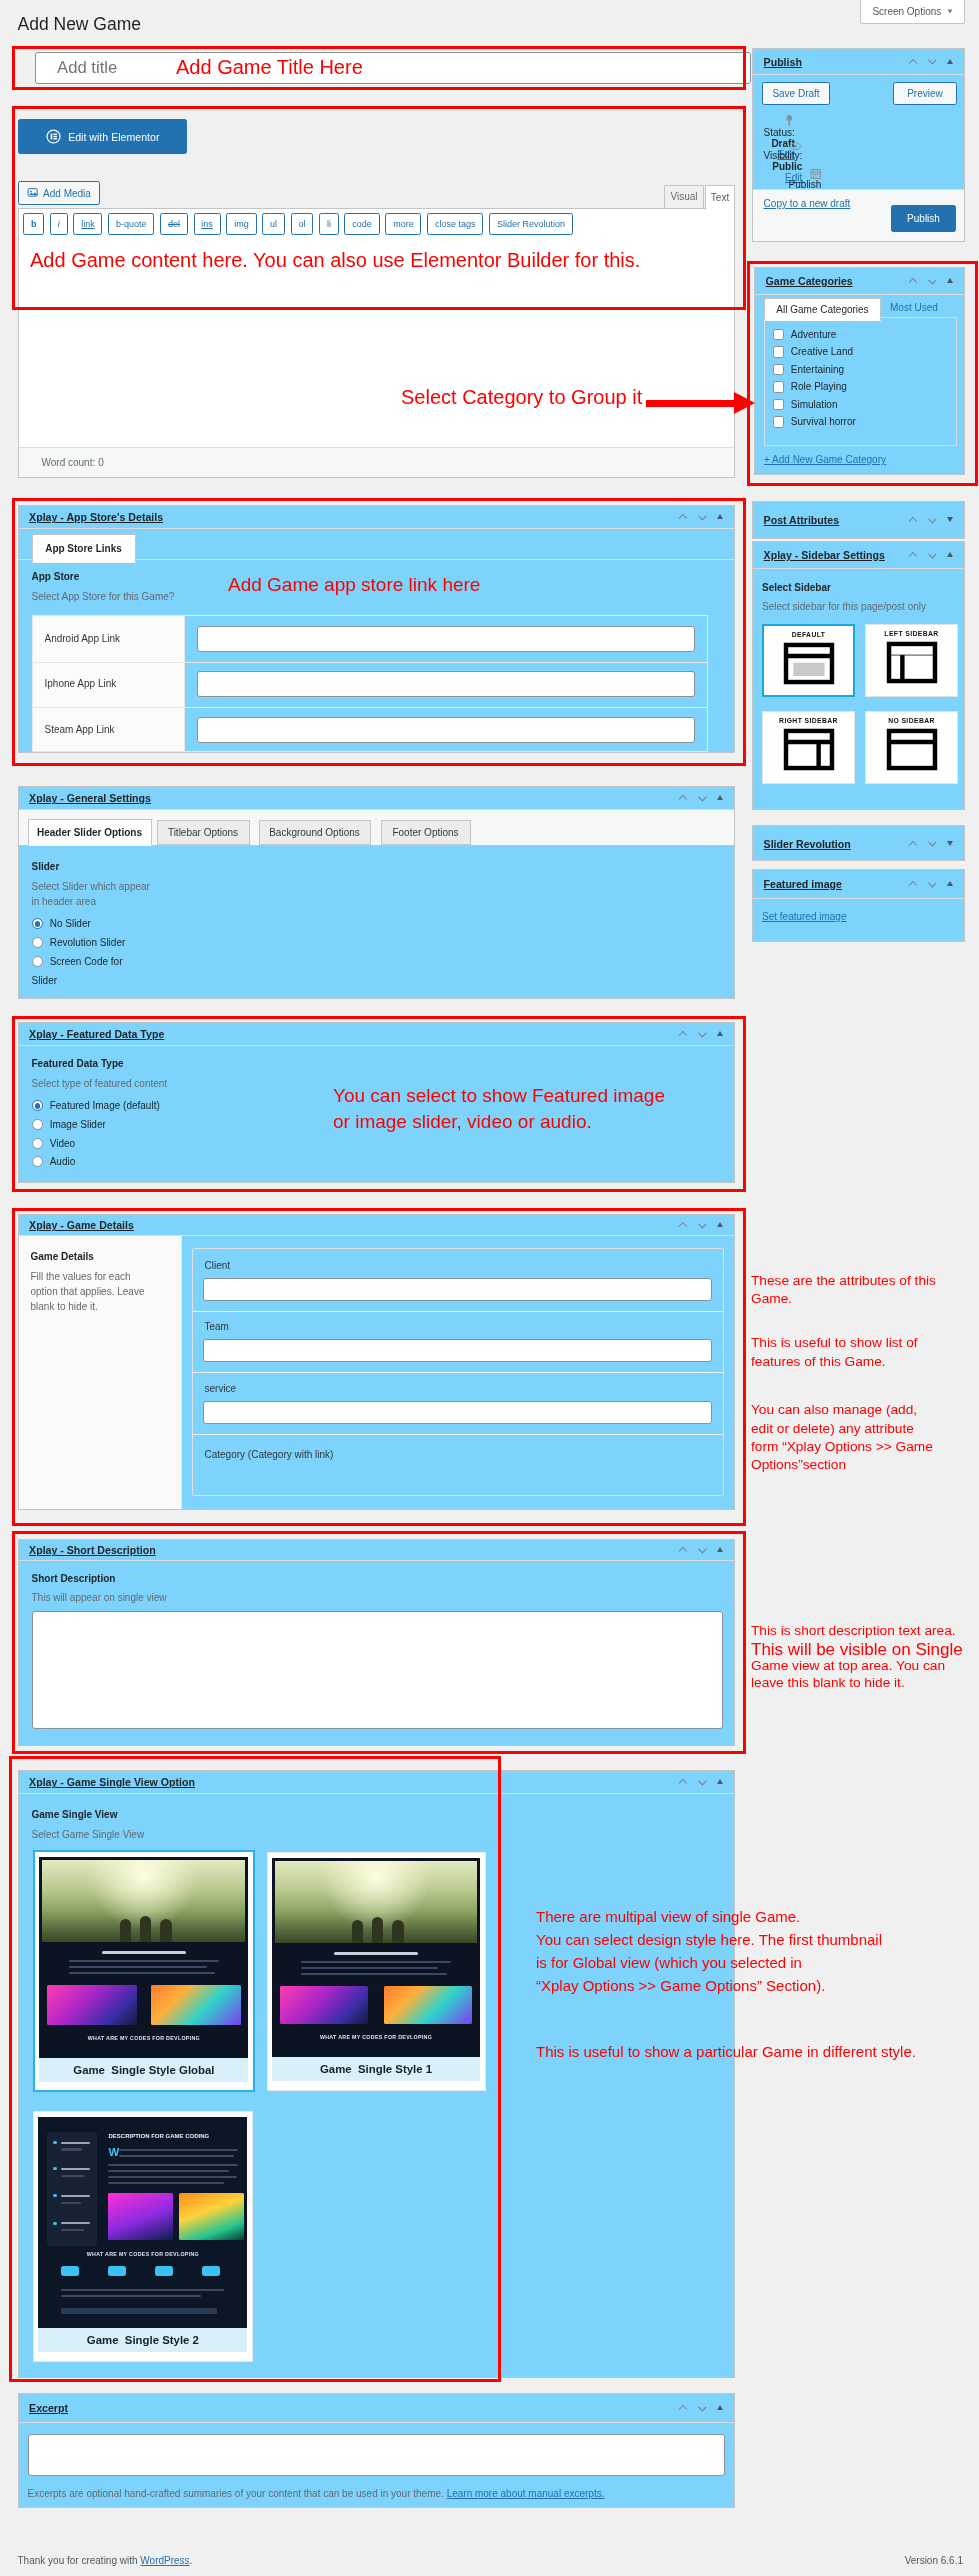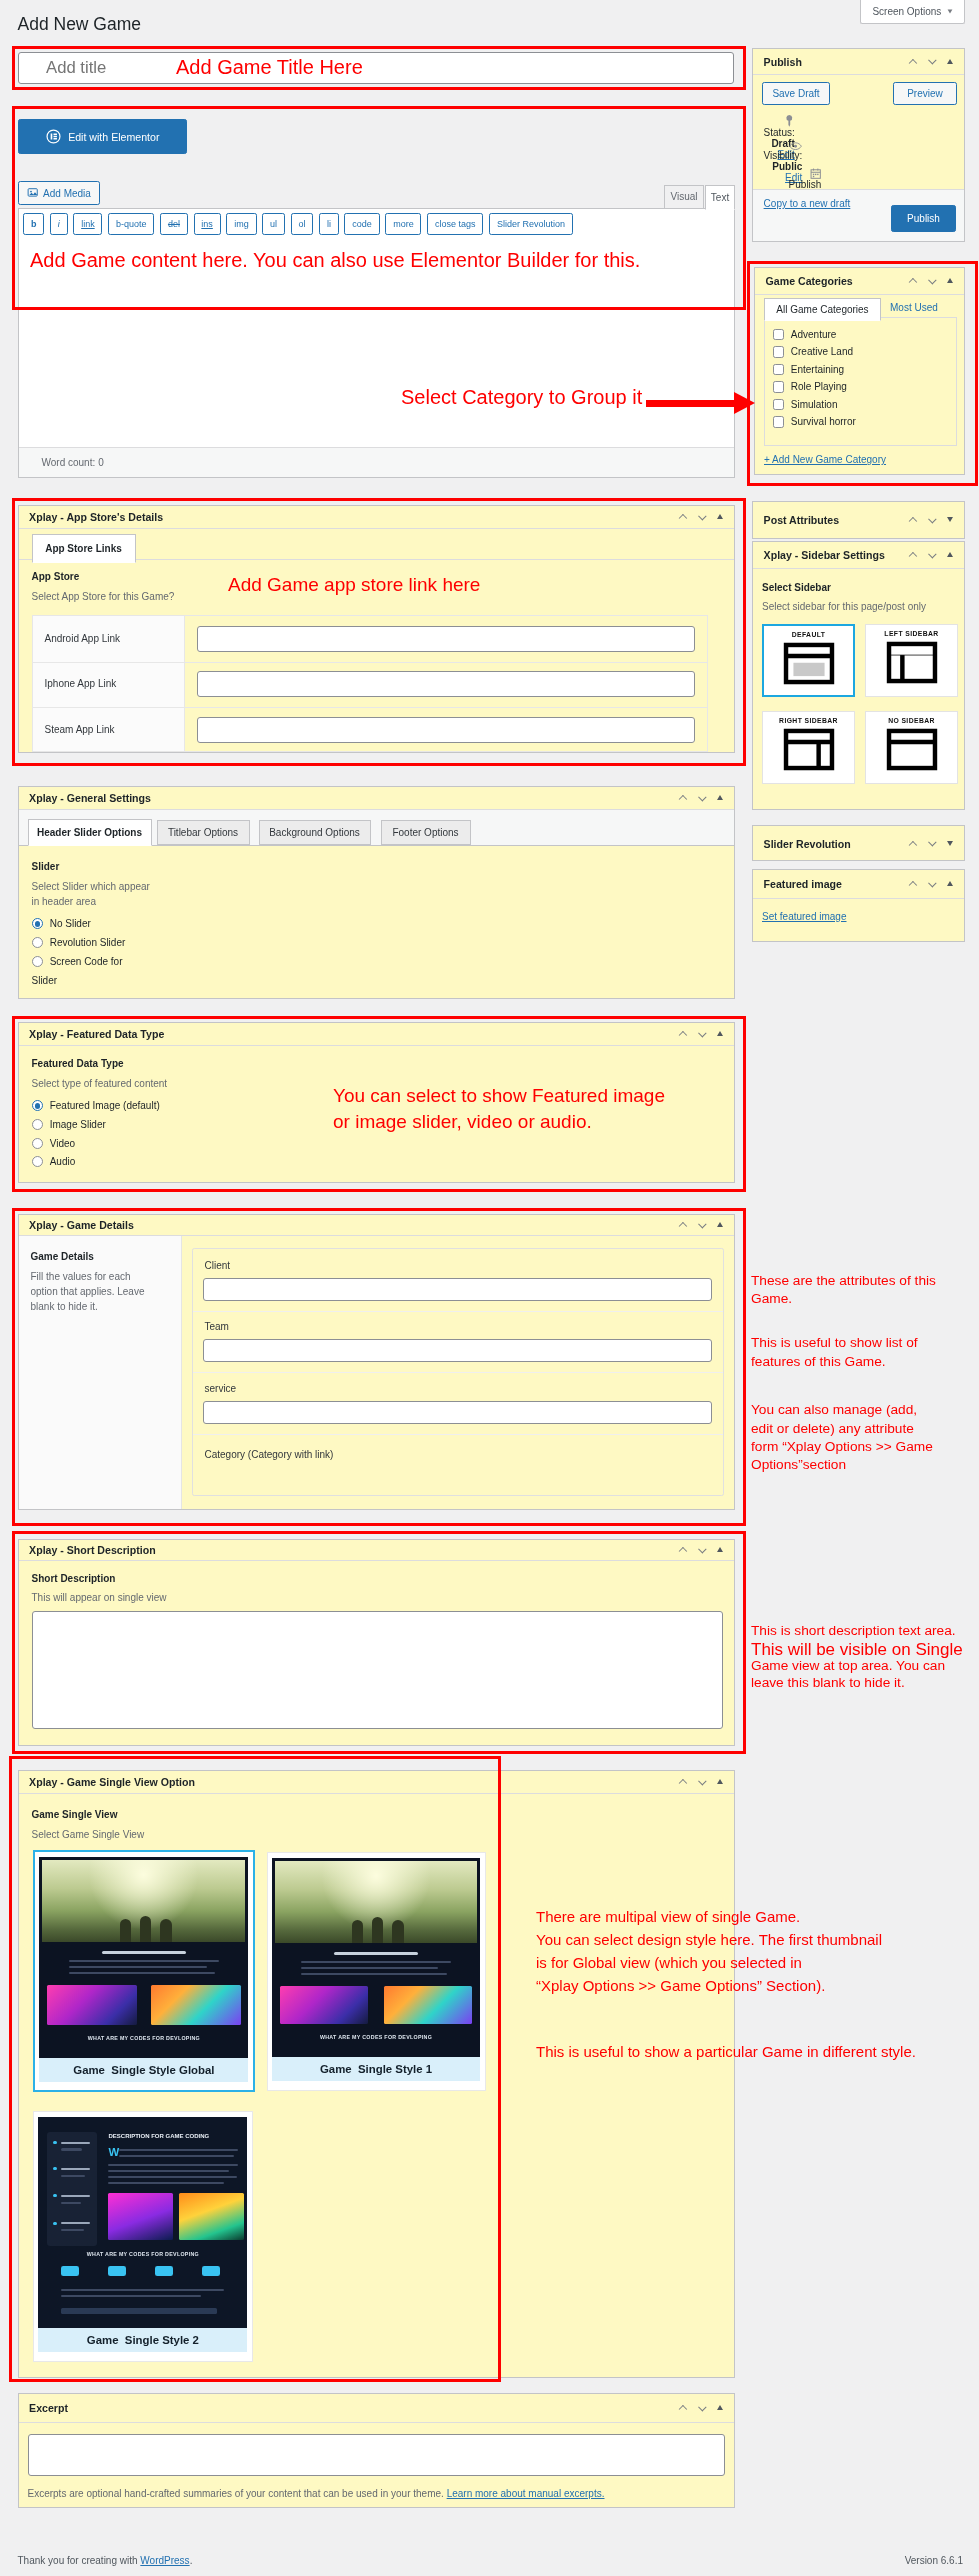--- a/index.html
+++ b/index.html
@@ -1,20 +1,20 @@
 <!DOCTYPE html>
 <html style="font-size:12px"><head>
 <meta charset="utf-8">
 <style>
   html,body{margin:0;padding:0;background:#f0f0f1;}
   .canvas{position:relative;width:980px;height:2576px;background:#f0f0f1;
           font-family:"Liberation Sans",sans-serif;color:#1d2327;font-size:10px;overflow:hidden;}
   .abs{position:absolute;}
   
-  .metabox{position:absolute;background:#fef9c3;border:0.8px solid #c3c4c7;box-sizing:border-box;}
+  .metabox{position:absolute;background:#7dd3fc;border:0.8px solid #c3c4c7;box-sizing:border-box;text-decoration:underline;}
   .mb-header{display:flex;align-items:center;justify-content:space-between;padding:0 10.6px;box-sizing:border-box;}
   .mb-header.line{border-bottom:0.8px solid #dcdcde;}
   .mb-title{font-size:10.6px;font-weight:700;color:#1d2327;}
   .mb-icons{display:flex;align-items:center;gap:10.6px;}
   .chev{width:8.4px;height:8.4px;display:inline-block;position:relative;cursor:pointer;}
   .chev::before{content:"";position:absolute;left:0.8px;width:5.3px;height:5.3px;border-top:1.5px solid #787c82;border-right:1.5px solid #787c82;}
   .chev.up::before{top:2.3px;transform:rotate(-45deg);}
   .chev.down::before{top:0;transform:rotate(135deg);}
   .tri{width:0;height:0;display:inline-block;cursor:pointer;}
   .tri.up{border-left:3.8px solid transparent;border-right:3.8px solid transparent;border-bottom:5.3px solid #50575e;}
@@ -75,21 +75,21 @@
 <body>
 
 <div class="canvas">
 
   <div class="abs" style="left:17.5px;top:13.7px;font-size:17.5px;color:#1d2327;">Add New Game</div>
   <div class="abs" style="left:860px;top:0;width:103px;height:23px;background:#fff;border:0.8px solid #c3c4c7;border-top:none;border-radius:0 0 2.3px 2.3px;display:flex;align-items:center;justify-content:center;gap:5.3px;color:#50575e;">
     <span>Screen Options</span>
     <span class="tri down" style="border-top-color:#787c82;transform:scale(.8);"></span>
   </div>
 
-  <input class="text-input" style="left: 18px; top: 52px; width: 716px; height: 32px; font-size: 16.7px; padding: 0px 27px; color: rgb(60, 67, 74);" placeholder="Add title">
+  <input class="text-input" style="left: 35px; top: 52px; width: 716px; height: 32px; font-size: 16.7px; padding: 0px 21px; color: rgb(60, 67, 74);" placeholder="Add title">
   <div class="red-frame" style="left:12px;top:46px;width:734px;height:44px;"></div>
   <div class="red-note" style="left:176px;top:56px;font-size:20px;">Add Game Title Here</div>
 
   <div class="btn btn-pri abs" style="left:18px;top:119px;width:169px;height:35px;gap:7.6px;font-size:10.6px;">
     <span class="ic" style="color:#fff;">
       <svg width="15" height="15" viewBox="0 0 20 20">
           <circle cx="10" cy="10" r="8.6" fill="none" stroke="#fff" stroke-width="1.6"></circle>
           <rect x="6.2" y="6" width="2.2" height="8" fill="#fff"></rect>
           <rect x="10" y="6" width="4.6" height="2" fill="#fff"></rect>
           <rect x="10" y="9" width="4.6" height="2" fill="#fff"></rect>

